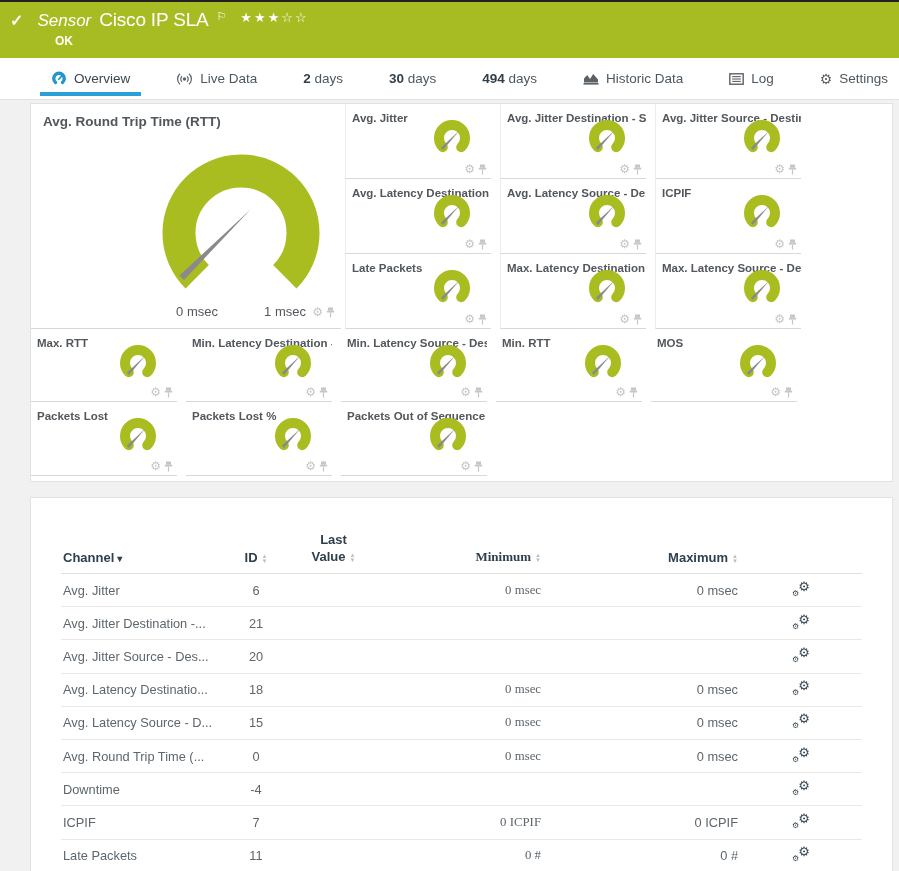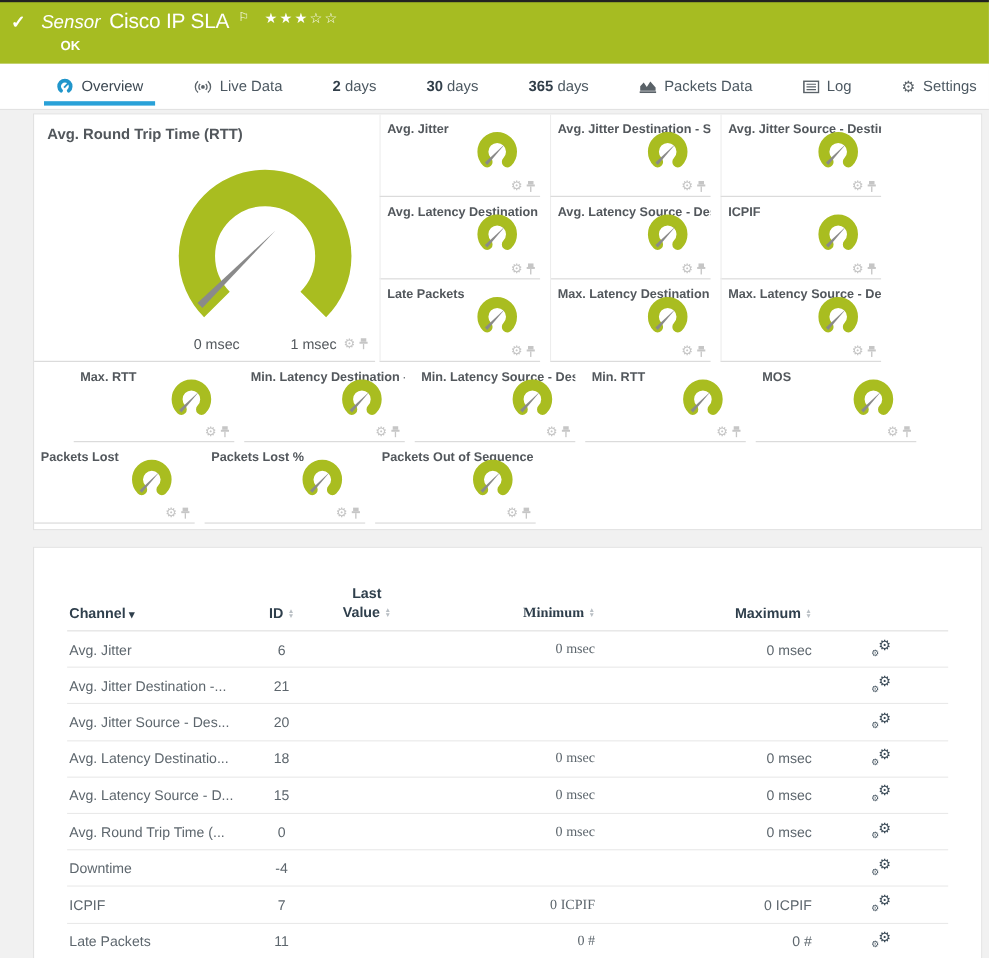--- a/index.html
+++ b/index.html
@@ -40,21 +40,21 @@
   .big-cell { position: relative; width: 310px; height: 225px;
     border-bottom: 1px solid #d8d8d8; margin-right: 4px; }
   .big-title { font-size: 13.5px; font-weight: bold; color: #52575c; padding: 10px 0 0 12px; }
   .big-gauge-wrap { position: absolute; left: 110px; top: 34px; width: 200px; }
   .big-labels { position: relative; width: 200px; height: 16px; margin-top: 2px;
     font-size: 13px; color: #52575c; }
   .big-labels .lab-min { position: absolute; left: 26px; width: 60px; text-align: center; }
   .big-labels .lab-max { position: absolute; left: 114px; width: 60px; text-align: center; }
   .grid-3 { display: grid; grid-template-columns: repeat(3, 155px); grid-auto-rows: 75px; }
   .grid-5 { display: grid; grid-template-columns: repeat(5, 155px); }
-  .grid-5.mid { grid-auto-rows: 73px; margin-left: 36px; }
+  .grid-5.mid { grid-auto-rows: 73px; }
   .grid-5.bottom { grid-auto-rows: 74px; }
   .gcell { position: relative; border-bottom: 1px solid #d8d8d8; margin-right: 9px; cursor: pointer; }
   .grid-3 .gcell { border-left: 1px solid #ededed; }
   .gtitle { font-size: 11.5px; font-weight: bold; color: #52575c; padding: 8px 2px 0 6px;
     white-space: nowrap; overflow: hidden; }
   .gsvg { position: absolute; right: 15px; top: 13px; }
   .cellicons { position: absolute; right: 4px; bottom: 3px; display: flex;
     align-items: flex-end; gap: 3px; color: #c6c6c6; }
   .cellicons .cgear { font-size: 12px; line-height: 11px; cursor: pointer; }
   .cellicons svg { fill: #c6c6c6; cursor: pointer; }
@@ -115,28 +115,28 @@
       </svg>
       <span>Live Data</span>
     </div>
     <div class="tab">
       <span><b class="tabnum">2</b> <span>days</span></span>
     </div>
     <div class="tab">
       <span><b class="tabnum">30</b> <span>days</span></span>
     </div>
     <div class="tab">
-      <span><b class="tabnum">365</b> <span>days</span></span>
+      <span><b class="tabnum">494</b> <span>days</span></span>
     </div>
     <div class="tab">
       <svg width="16" height="13" viewBox="0 0 16 13">
         <path d="M1 10.5 L1 6.5 L4.2 3 L7 7 L10.2 2 L15 7.5 L15 10.5 Z" fill="#5a6268"></path>
         <rect x="0.5" y="11" width="15" height="1.6" fill="#5a6268"></rect>
       </svg>
-      <span>Packets Data</span>
+      <span>Historic Data</span>
     </div>
     <div class="tab">
       <svg width="15" height="12" viewBox="0 0 15 12">
         <rect x="0.8" y="0.8" width="13.4" height="10.4" fill="none" stroke="#5a6268" stroke-width="1.4"></rect>
         <line x1="3.2" y1="3.6" x2="11.8" y2="3.6" stroke="#5a6268" stroke-width="1.1"></line>
         <line x1="3.2" y1="6" x2="11.8" y2="6" stroke="#5a6268" stroke-width="1.1"></line>
         <line x1="3.2" y1="8.4" x2="11.8" y2="8.4" stroke="#5a6268" stroke-width="1.1"></line>
       </svg>
       <span>Log</span>
     </div>

